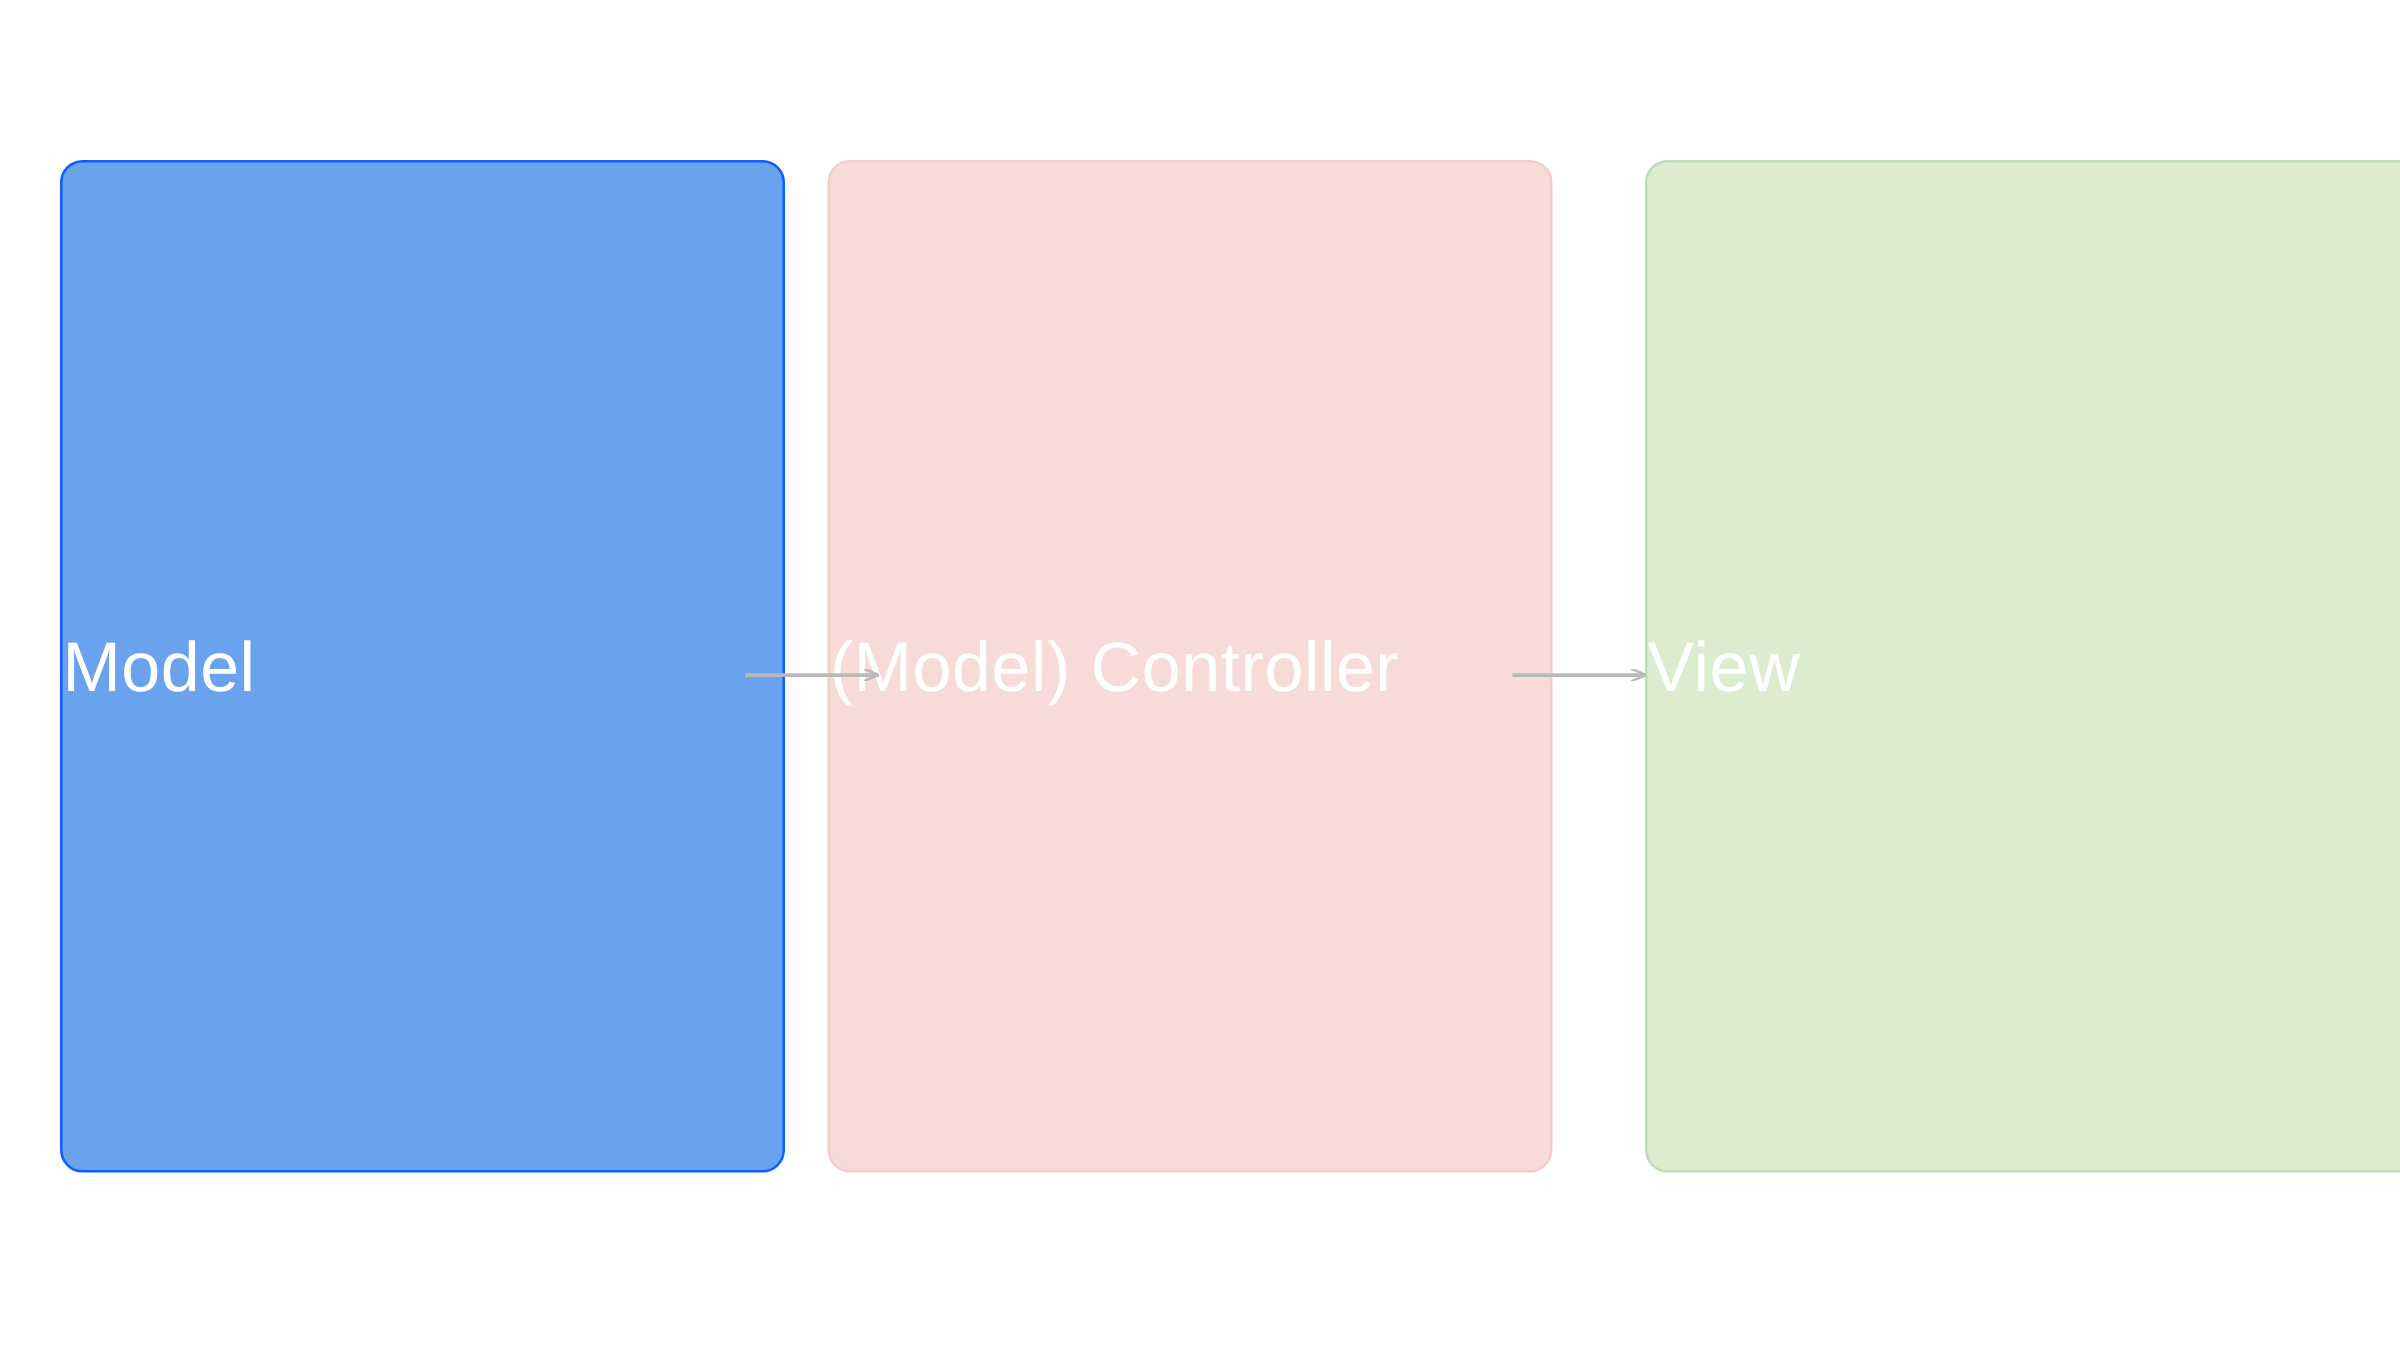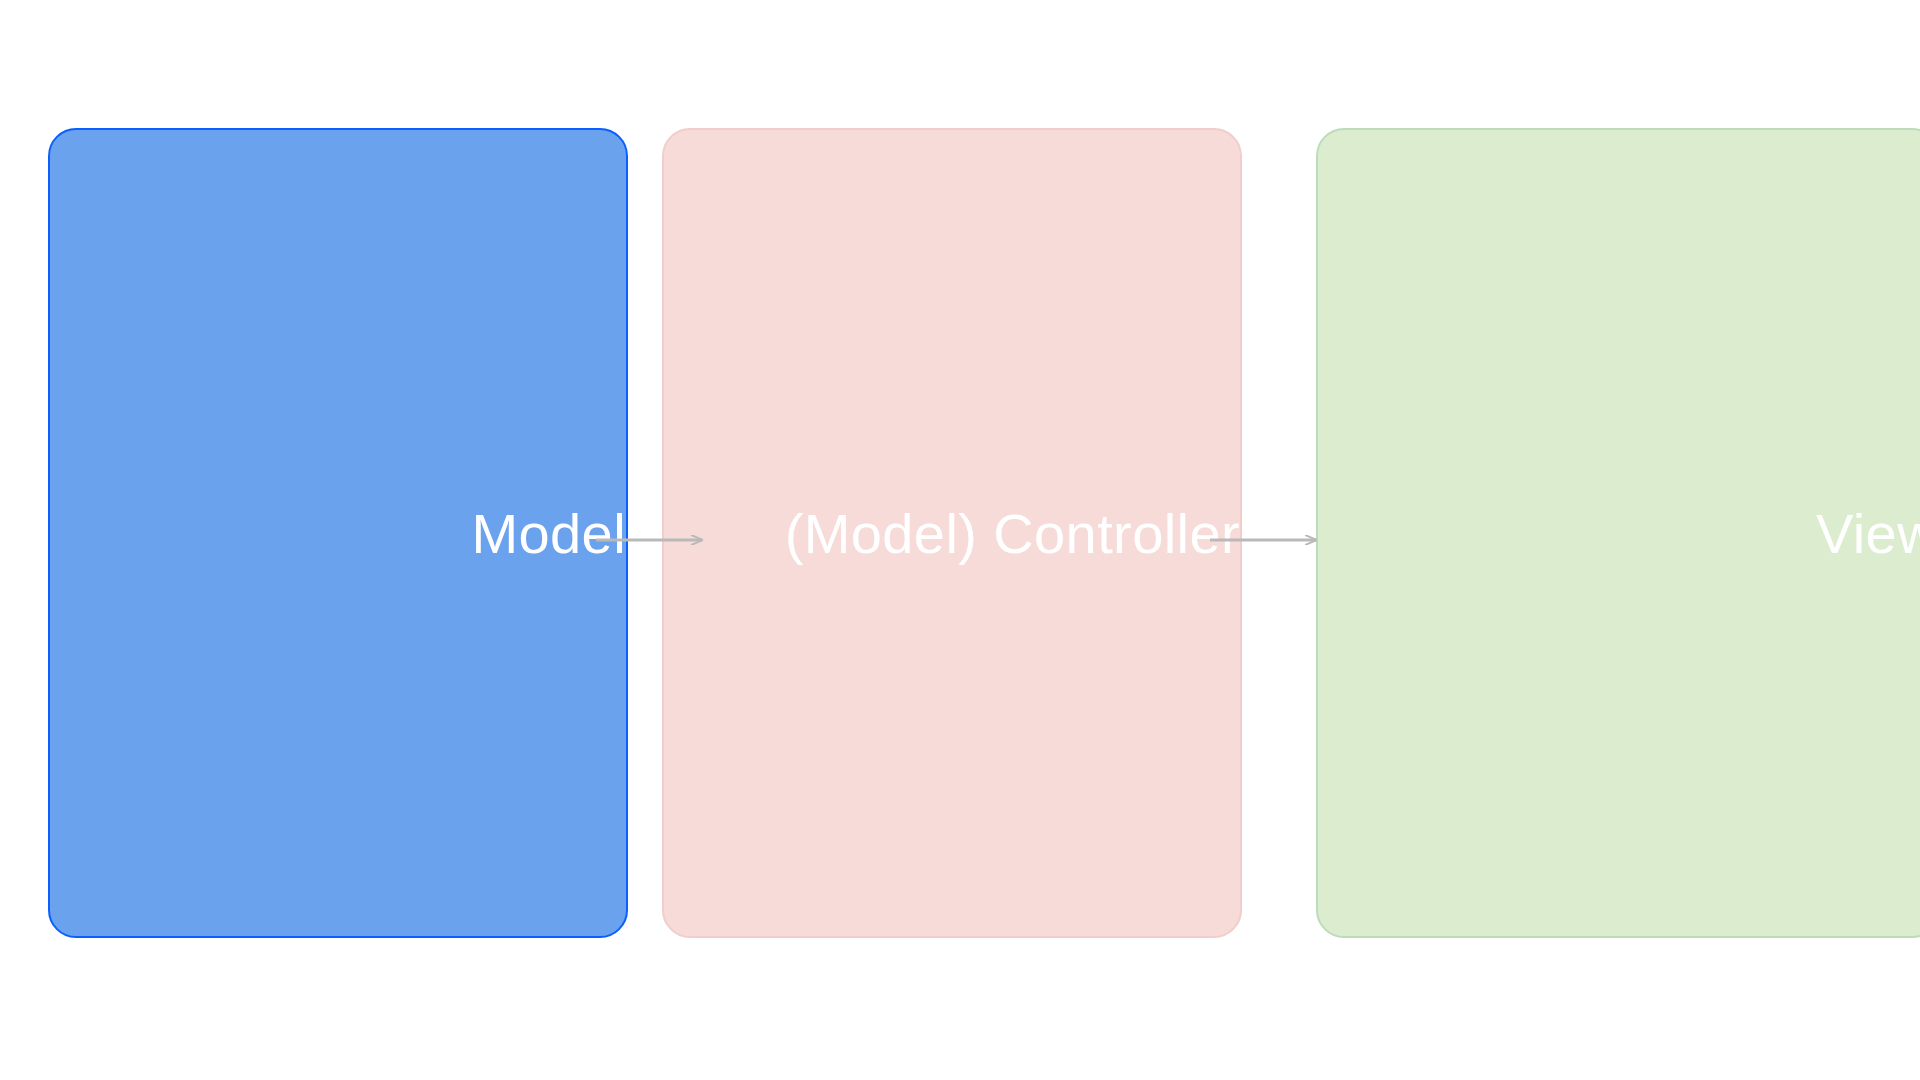--- a/index.html
+++ b/index.html
@@ -21,24 +21,24 @@
     .canvas {
       position: absolute;
       top: 0;
       left: 0;
       width: 1920px;
       height: 1080px;
     }
     
     .box {
       position: absolute;
-      border-radius: 28px;
+      border-radius: 18px;
       display: flex;
       align-items: center;
-      justify-content: flex-end;
+      justify-content: flex-start;
       border-width: 2px;
       border-style: solid;
     }
     
     .box-model {
       left: 48px;
       top: 128px;
       width: 580px;
       height: 810px;
       background: #6aa2ee;

